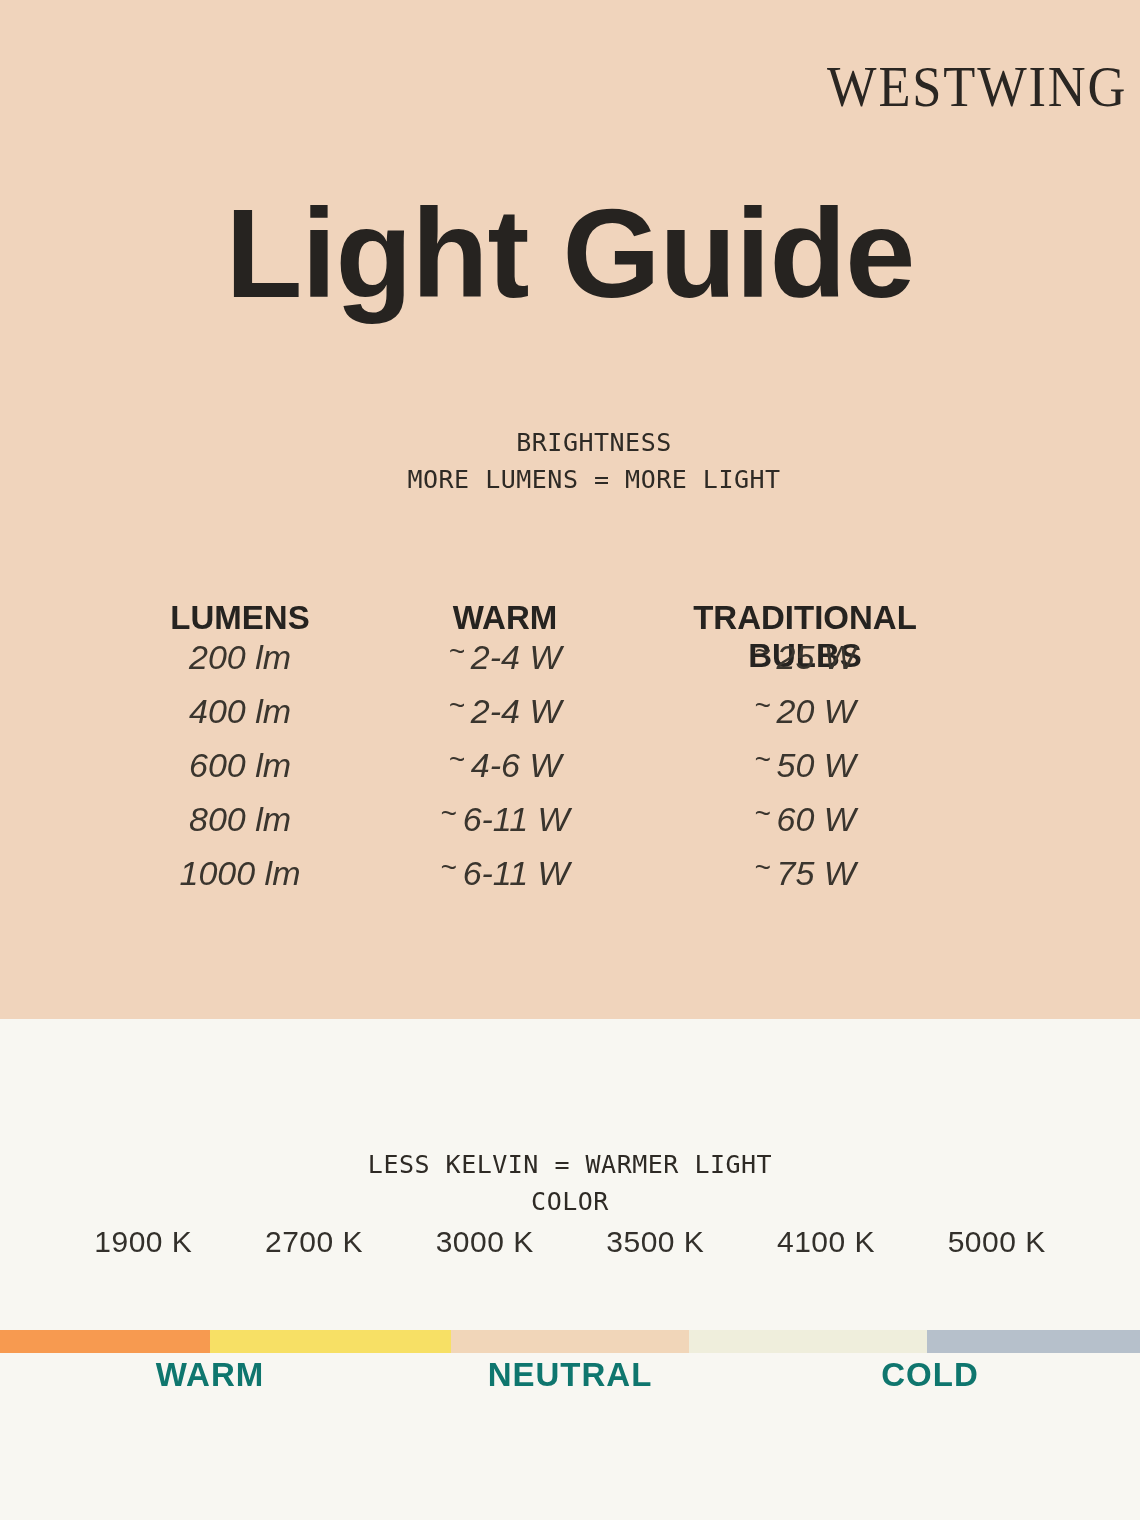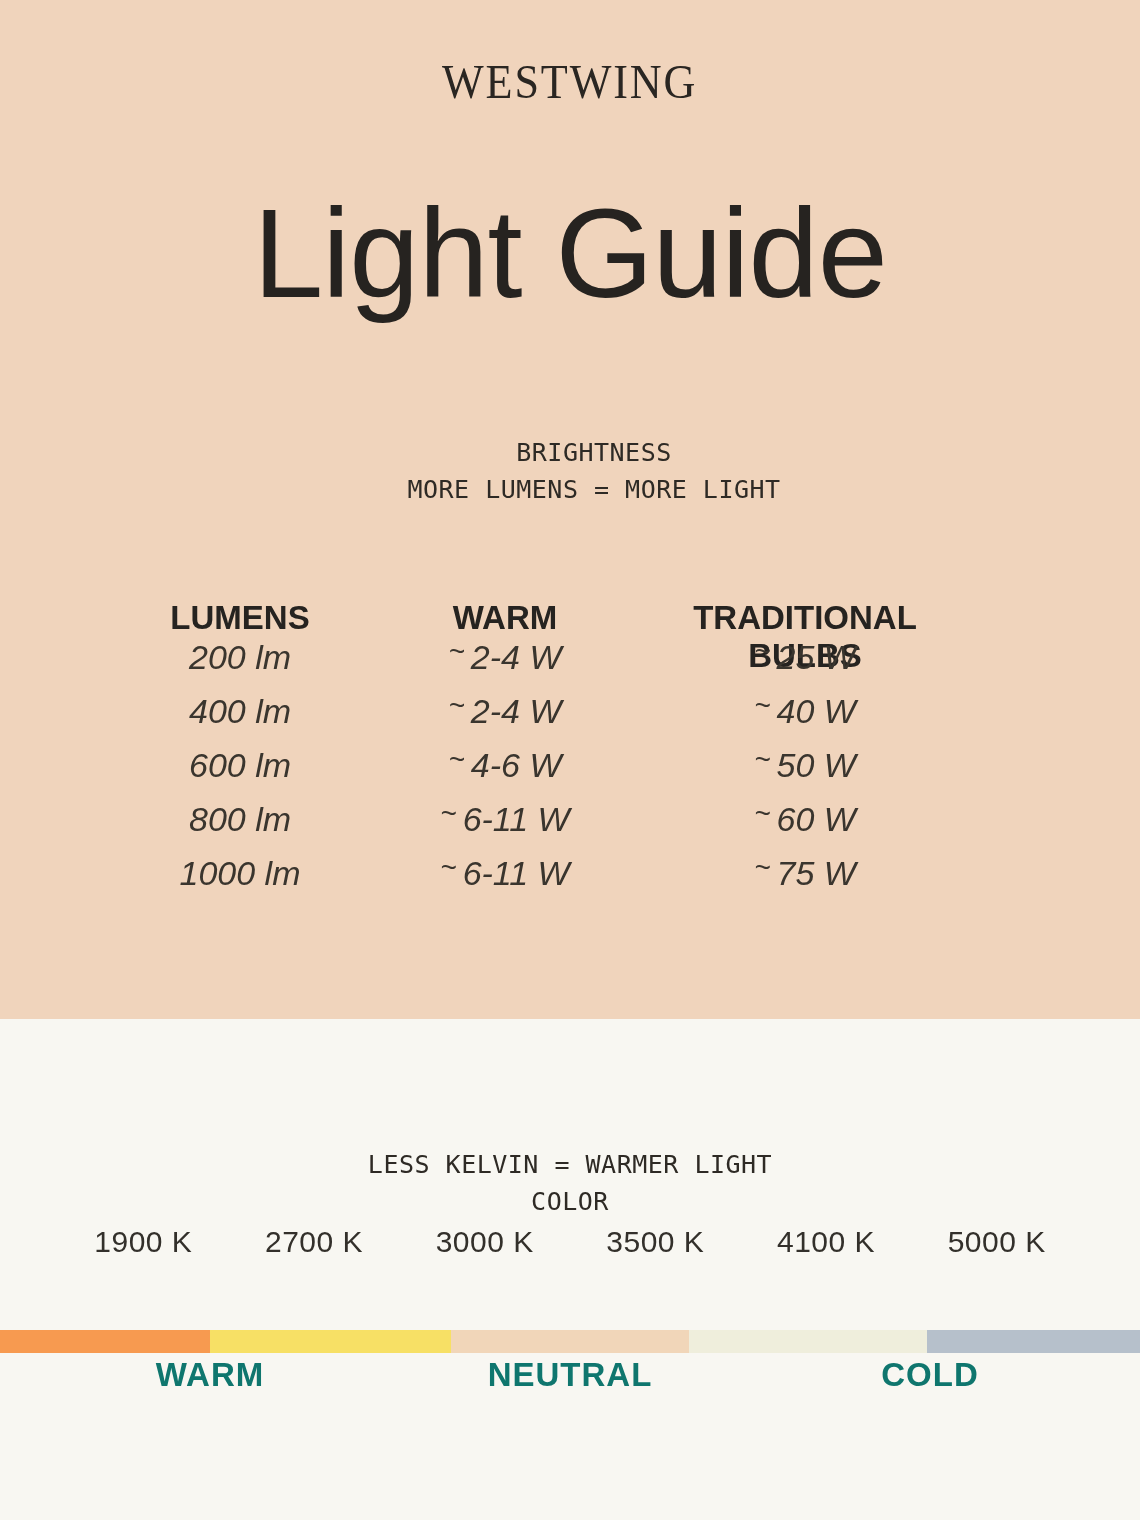--- a/index.html
+++ b/index.html
@@ -25,48 +25,48 @@
   }
   .bg-bottom {
     position: absolute; top: 1019px; left: 0;
     width: 100%; height: 501px;
     background: var(--bottom-bg);
   }
   .abs { position: absolute; left: 0; right: 0; }
 
   .logo {
     top: 58px;
-    text-align: center;
+    text-align: right;
     font-family: "Liberation Serif", serif;
-    font-size: 48px;
+    font-size: 57px;
     line-height: 1;
     letter-spacing: 2px;
     color: #2A2622;
   }
   .logo .squeeze { display: inline-block; transform: scaleX(0.92); transform-origin: center; }
 
   .title {
     top: 184px;
     text-align: center;
     font-size: 126px;
-    font-weight: 400;
+    font-weight: 700;
     line-height: 140px;
     letter-spacing: -1px;
     color: #262320;
   }
 
   .mono-block {
     text-align: center;
     font-family: "DejaVu Sans Mono", "Liberation Mono", monospace;
     font-size: 25px;
     line-height: 37px;
     letter-spacing: 0.5px;
     color: #2E2A25;
   }
-  .mono-brightness { top: 434px; padding-left: 48px; }
+  .mono-brightness { top: 424px; padding-left: 48px; }
   .mono-color { top: 1146px; }
 
   .lumens-table { top: 599px; }
   .tgrid {
     display: grid;
     grid-template-columns: 270px 260px 340px;
     margin-left: 105px;
     width: 870px;
   }
   .thead .cell {
@@ -160,21 +160,21 @@
 
     <div class="tgrid trow">
       <div class="cell">200 lm</div>
       <div class="cell"><span class="approx">~</span><span>2-4 W</span></div>
       <div class="cell"><span class="approx">~</span><span>25 W</span></div>
     </div>
 
     <div class="tgrid trow">
       <div class="cell">400 lm</div>
       <div class="cell"><span class="approx">~</span><span>2-4 W</span></div>
-      <div class="cell"><span class="approx">~</span><span>40 W</span></div>
+      <div class="cell"><span class="approx">~</span><span>20 W</span></div>
     </div>
 
     <div class="tgrid trow">
       <div class="cell">600 lm</div>
       <div class="cell"><span class="approx">~</span><span>4-6 W</span></div>
       <div class="cell"><span class="approx">~</span><span>50 W</span></div>
     </div>
 
     <div class="tgrid trow">
       <div class="cell">800 lm</div>

